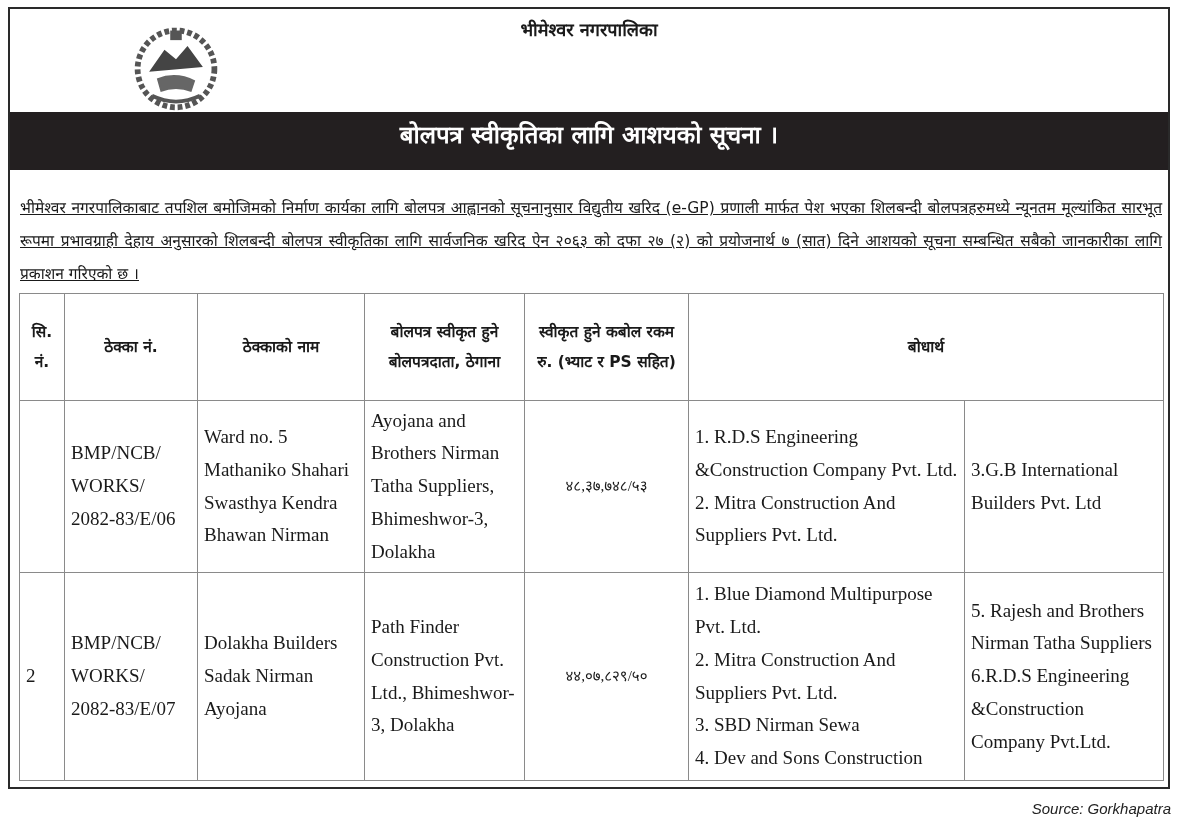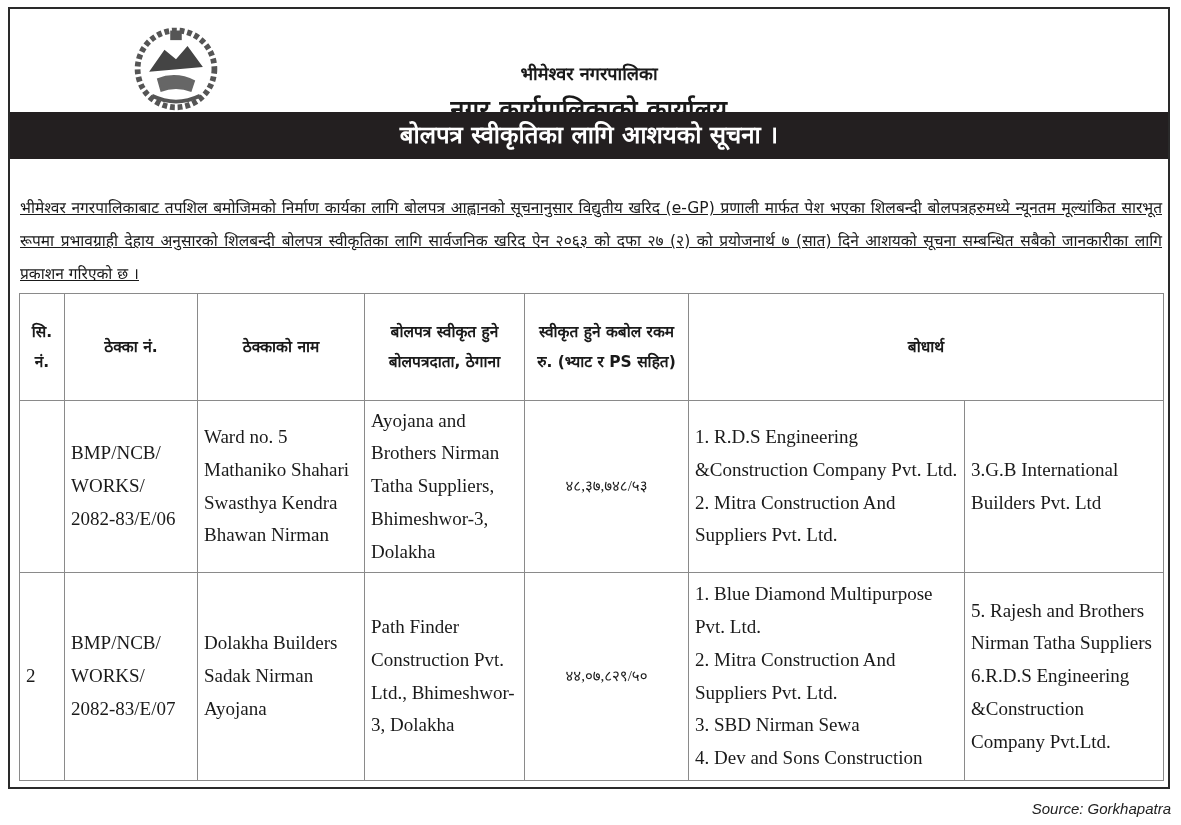--- a/index.html
+++ b/index.html
@@ -7,26 +7,26 @@
     width: 1181px; height: 825px; background: #ffffff; position: relative; overflow: hidden;
     font-family: "Liberation Serif", "DejaVu Serif", serif; color: #1a1a1a;
   }
   .frame {
     position: absolute; left: 8px; top: 7px; width: 1162px; height: 782px;
     border: 2px solid #2a2a2a; box-sizing: border-box; background: #fff;
   }
   .emblem {
     position: absolute; left: 118px; top: 10px; width: 96px; height: 96px;
   }
-  .hdr-line { position: absolute; left: 0; width: 100%; text-align: center; font-family: "DejaVu Sans", sans-serif; margin-top: 44px; }
+  .hdr-line { position: absolute; left: 0; width: 100%; text-align: center; font-family: "DejaVu Sans", sans-serif; }
   .hdr1 { top: 8px; font-size: 18px; font-weight: bold; }
   .hdr2 { top: 38px; font-size: 25px; font-weight: bold; letter-spacing: 0.5px; }
   .hdr3 { top: 76px; font-size: 18px; font-weight: bold; }
   .titlebar {
-    position: absolute; left: 0; top: 103px; width: 100%; height: 47px; background: #231f20;
+    position: absolute; left: 0; top: 103px; width: 100%; height: 58px; background: #231f20;
     color: #fff; text-align: center; font-family: "DejaVu Sans", sans-serif; font-weight: bold;
     font-size: 24px; line-height: 47px;
   }
   .pubdate {
     position: absolute; left: 0; top: 155px; width: 100%; text-align: center;
     font-family: "DejaVu Sans", sans-serif; font-weight: bold; font-size: 16px;
   }
   .intro {
     position: absolute; left: 10px; top: 183px; width: 1142px;
     font-family: "DejaVu Sans", sans-serif; font-size: 15.5px; line-height: 33px;
@@ -68,21 +68,20 @@
 
 <div class="frame">
   <svg class="emblem" viewBox="0 0 100 100">
     <circle cx="50" cy="52" r="40" fill="none" stroke="#555" stroke-width="6" stroke-dasharray="5 3"></circle>
     <path d="M22 55 L38 32 L50 42 L62 28 L78 50 Z" fill="#444"></path>
     <path d="M30 62 Q50 54 70 64 L66 76 Q50 70 34 76 Z" fill="#666"></path>
     <rect x="44" y="12" width="12" height="10" fill="#555"></rect>
     <path d="M25 80 Q50 92 75 80" fill="none" stroke="#555" stroke-width="4"></path>
   </svg>
   <div class="hdr-line hdr1">भीमेश्वर नगरपालिका</div>
-  <div class="hdr-line hdr2">नगर कार्यपालिकाको कार्यालय</div>
 
   <div class="titlebar">बोलपत्र स्वीकृतिका लागि आशयको सूचना ।</div>
   <div class="intro">भीमेश्वर नगरपालिकाबाट तपशिल बमोजिमको निर्माण कार्यका लागि बोलपत्र आह्वानको सूचनानुसार विद्युतीय खरिद (e-GP) प्रणाली मार्फत पेश भएका शिलबन्दी बोलपत्रहरुमध्ये न्यूनतम मूल्यांकित सारभूत रूपमा प्रभावग्राही देहाय अनुसारको शिलबन्दी बोलपत्र स्वीकृतिका लागि सार्वजनिक खरिद ऐन २०६३ को दफा २७ (२) को प्रयोजनार्थ ७ (सात) दिने आशयको सूचना सम्बन्धित सबैको जानकारीका लागि प्रकाशन गरिएको छ ।</div>
 
   <table class="notice">
     <colgroup>
       <col style="width:45px">
         <col style="width:133px">
         <col style="width:167px">
         <col style="width:160px">

